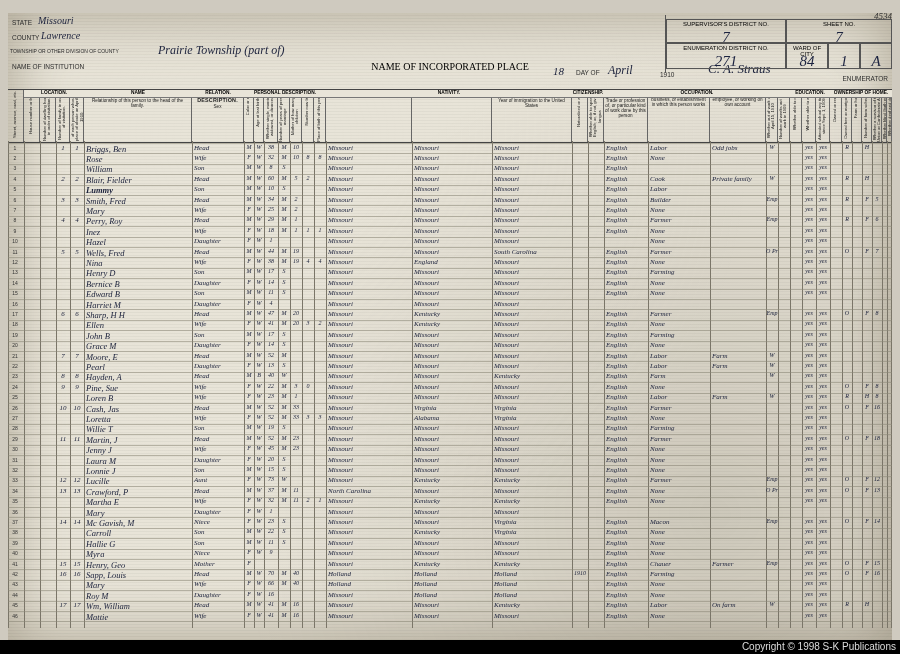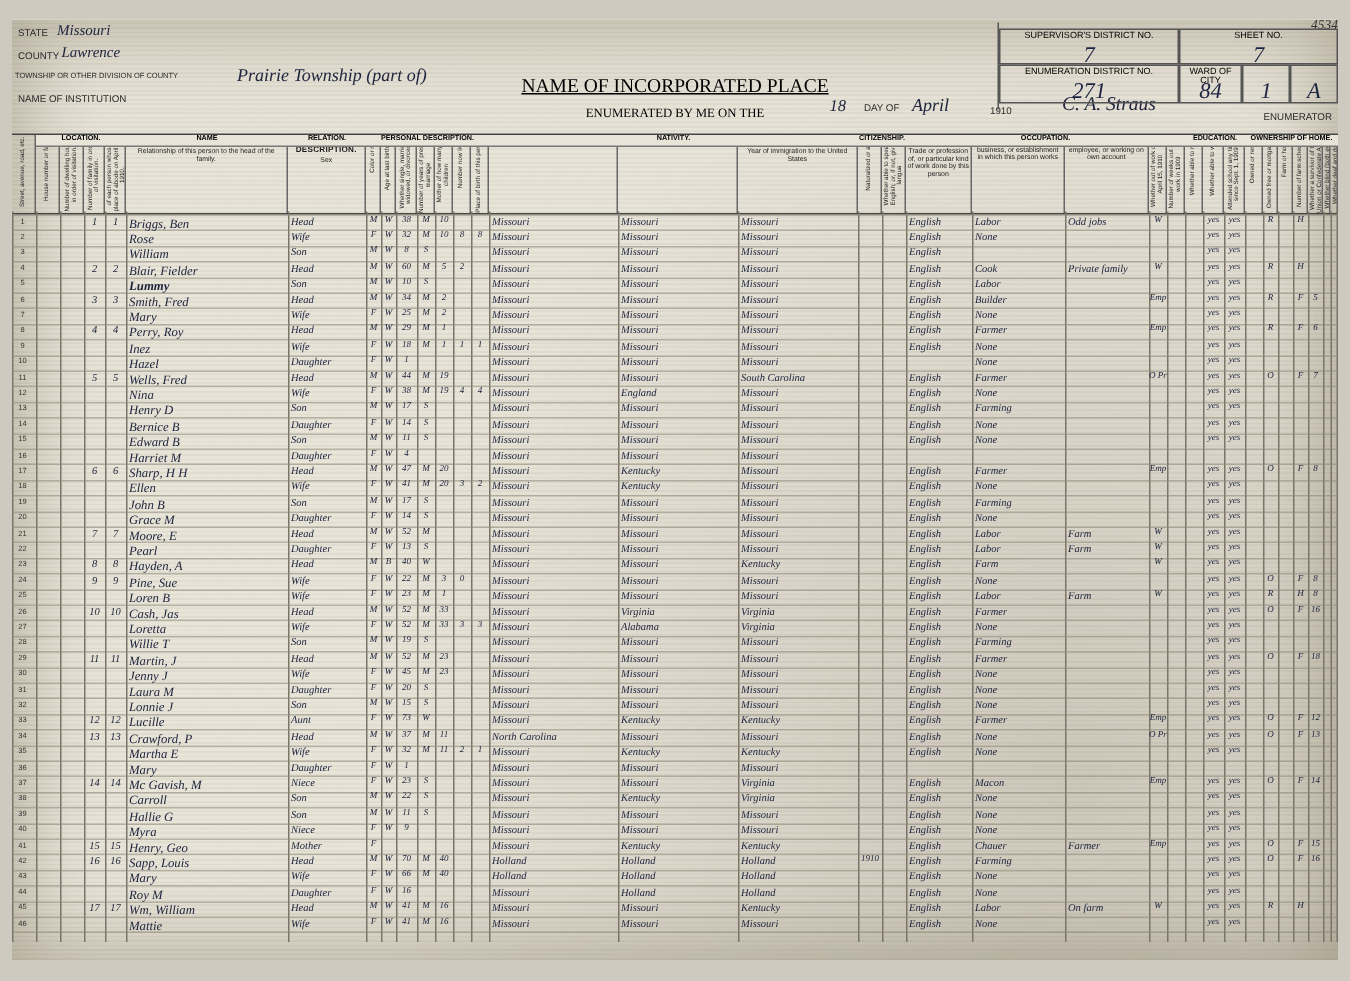--- a/index.html
+++ b/index.html
@@ -32,21 +32,21 @@
       radial-gradient(circle at 30% 20%, rgba(255,255,255,.25), transparent 60%),
       radial-gradient(circle at 80% 80%, rgba(90,80,60,.18), transparent 55%);
     pointer-events:none;mix-blend-mode:multiply;
   }
 
   
   #hdr{position:absolute;left:0;top:0;width:884px;height:76px;}
   .hline{position:absolute;text-align:center;width:100%;}
   .h1{top:8px;font-size:9.5px;letter-spacing:.3px;font-family:"Liberation Serif",serif;}
   .h2{top:19px;font-size:14.5px;font-weight:bold;letter-spacing:.2px;}
-  .h3{top:36px;font-size:13px;text-decoration:underline;}
+  .h3{top:48px;font-size:10px;}
   .h4{top:57px;font-size:8.5px;}
   .hlabel{position:absolute;font-size:6.5px;font-family:"Liberation Sans",sans-serif;color:#2b2b2b;}
 
   
   #hdrright{position:absolute;right:0;top:2px;width:226px;height:58px;border-left:1px solid #555;}
   .rcell{position:absolute;border:1px solid #555;box-sizing:border-box;}
   .rlab{position:absolute;font-size:6px;font-family:"Liberation Sans",sans-serif;text-align:center;width:100%;top:1px;}
   .rval{position:absolute;width:100%;text-align:center;top:9px;font-size:15px;color:#1c2340;font-style:italic;}
 
   
@@ -75,21 +75,20 @@
 </head>
 <body>
 
 <div id="page">
 
 
   <div id="sheet">
 
     <div id="hdr">
       <div class="hline h3">NAME OF INCORPORATED PLACE</div>
-      <div class="hline h4">ENUMERATED BY ME ON THE</div>
 
       <div class="hlabel" style="left:4px;top:6px;">STATE</div>
       <div class="e nm" style="left:30px;top:2px;font-size:10px;">Missouri</div>
       <div class="hlabel" style="left:4px;top:21px;">COUNTY</div>
       <div class="e nm" style="left:33px;top:17px;font-size:10px;">Lawrence</div>
       <div class="hlabel" style="left:2px;top:35px;width:120px;font-size:5px;">TOWNSHIP OR OTHER DIVISION OF COUNTY</div>
       <div class="e nm" style="left:150px;top:30px;font-size:12px;">Prairie Township (part of)</div>
       <div class="hlabel" style="left:4px;top:50px;">NAME OF INSTITUTION</div>
 
       <div class="e nm" style="left:545px;top:52px;font-size:11px;">18</div>
@@ -1018,13 +1017,16 @@
         <div class="e sm" style="left: 406px; top: 470.6px;">Missouri</div>
         <div class="e sm" style="left: 486px; top: 470.6px;">Missouri</div>
         <div class="e sm" style="left: 598px; top: 470.6px;">English</div>
         <div class="e sm" style="left: 642px; top: 470.6px;">None</div>
         <div class="e xs ctr" style="left: 794px; top: 470.6px; width: 14px;">yes</div>
         <div class="e xs ctr" style="left: 808px; top: 470.6px; width: 14px;">yes</div>
       </div>
 
   </div>
 
+  <div class="bar" id="botbar">
+    <span class="t">Copyright © 1998 S-K Publications</span>
+  </div>
 </div>
 
 </body></html>

